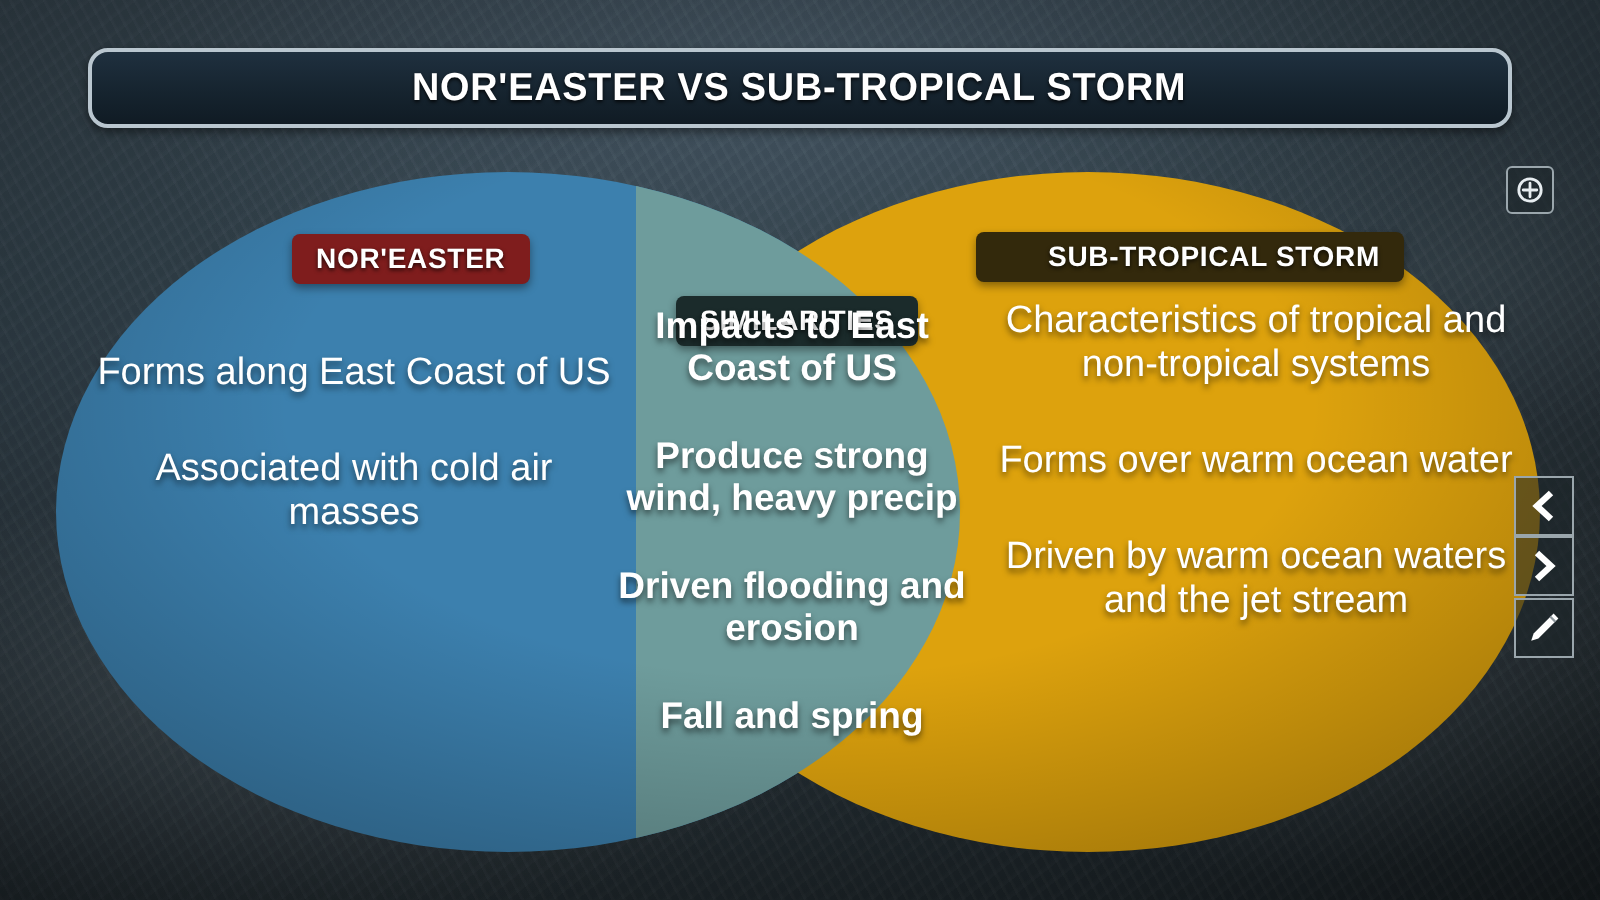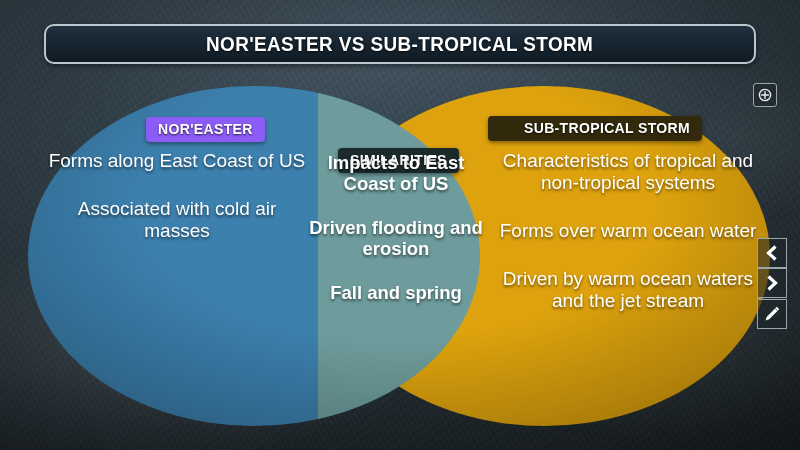--- a/index.html
+++ b/index.html
@@ -71,32 +71,32 @@
     position:absolute;
     display:flex; align-items:center; justify-content:center;
     color:#fff; font-weight:bold; font-size:14px;
     letter-spacing:.35px;
     border-radius:4px;
     padding:4px 12px 5px;
     text-shadow:0 1px 2px rgba(0,0,0,.75);
     white-space:nowrap;
     box-shadow:0 2px 4px rgba(0,0,0,.4);
   }
-  #badge-left  { left:146px; top:117px; background:#8b5cf6; }
+  #badge-left  { left:146px; top:117px; background:#7f1d1d; }
   #badge-mid   { left:338px; top:148px; background:#1b2b2b; }
   #badge-right { left:488px; top:116px; background:#33290c;padding-left:36px; }
 
   
   .col { position:absolute; text-align:center; color:#fff; }
   .col .item {
     text-shadow:0 2px 3px rgba(0,0,0,.55);
     line-height:1.16;
   }
   #col-left  { left:48px;  top:150px; width:258px; font-size:19px; }
-  #col-left .item  { margin-bottom:26px; }
+  #col-left .item  { margin-bottom:26px;margin-top:26px; }
   #col-mid   { left:308px; top:152px; width:176px; font-size:18.5px; font-weight:bold; }
   #col-mid .item   { margin-bottom:22px; }
   #col-right { left:494px; top:150px; width:268px; font-size:19px; }
   #col-right .item { margin-bottom:26px; }
 
   
   .ctl {
     position:absolute;
     background:rgba(28,36,40,.55);
     border:1px solid #9aa6ac;
@@ -131,20 +131,21 @@
 <div class="badge" id="badge-mid">SIMILARITIES</div>
 <div class="badge" id="badge-right">SUB-TROPICAL STORM</div>
 
 <div class="col" id="col-left">
   <div class="item">Forms along East Coast of US</div>
   <div class="item">Associated with cold air masses</div>
 </div>
 
 <div class="col" id="col-mid">
   <div class="item">Impacts to East Coast of US</div>
+  <div class="item">Produce strong wind, heavy precip</div>
   <div class="item">Driven flooding and erosion</div>
   <div class="item">Fall and spring</div>
 </div>
 
 <div class="col" id="col-right">
   <div class="item">Characteristics of tropical and non-tropical systems</div>
   <div class="item">Forms over warm ocean water</div>
   <div class="item">Driven by warm ocean waters and the jet stream</div>
 </div>
 

